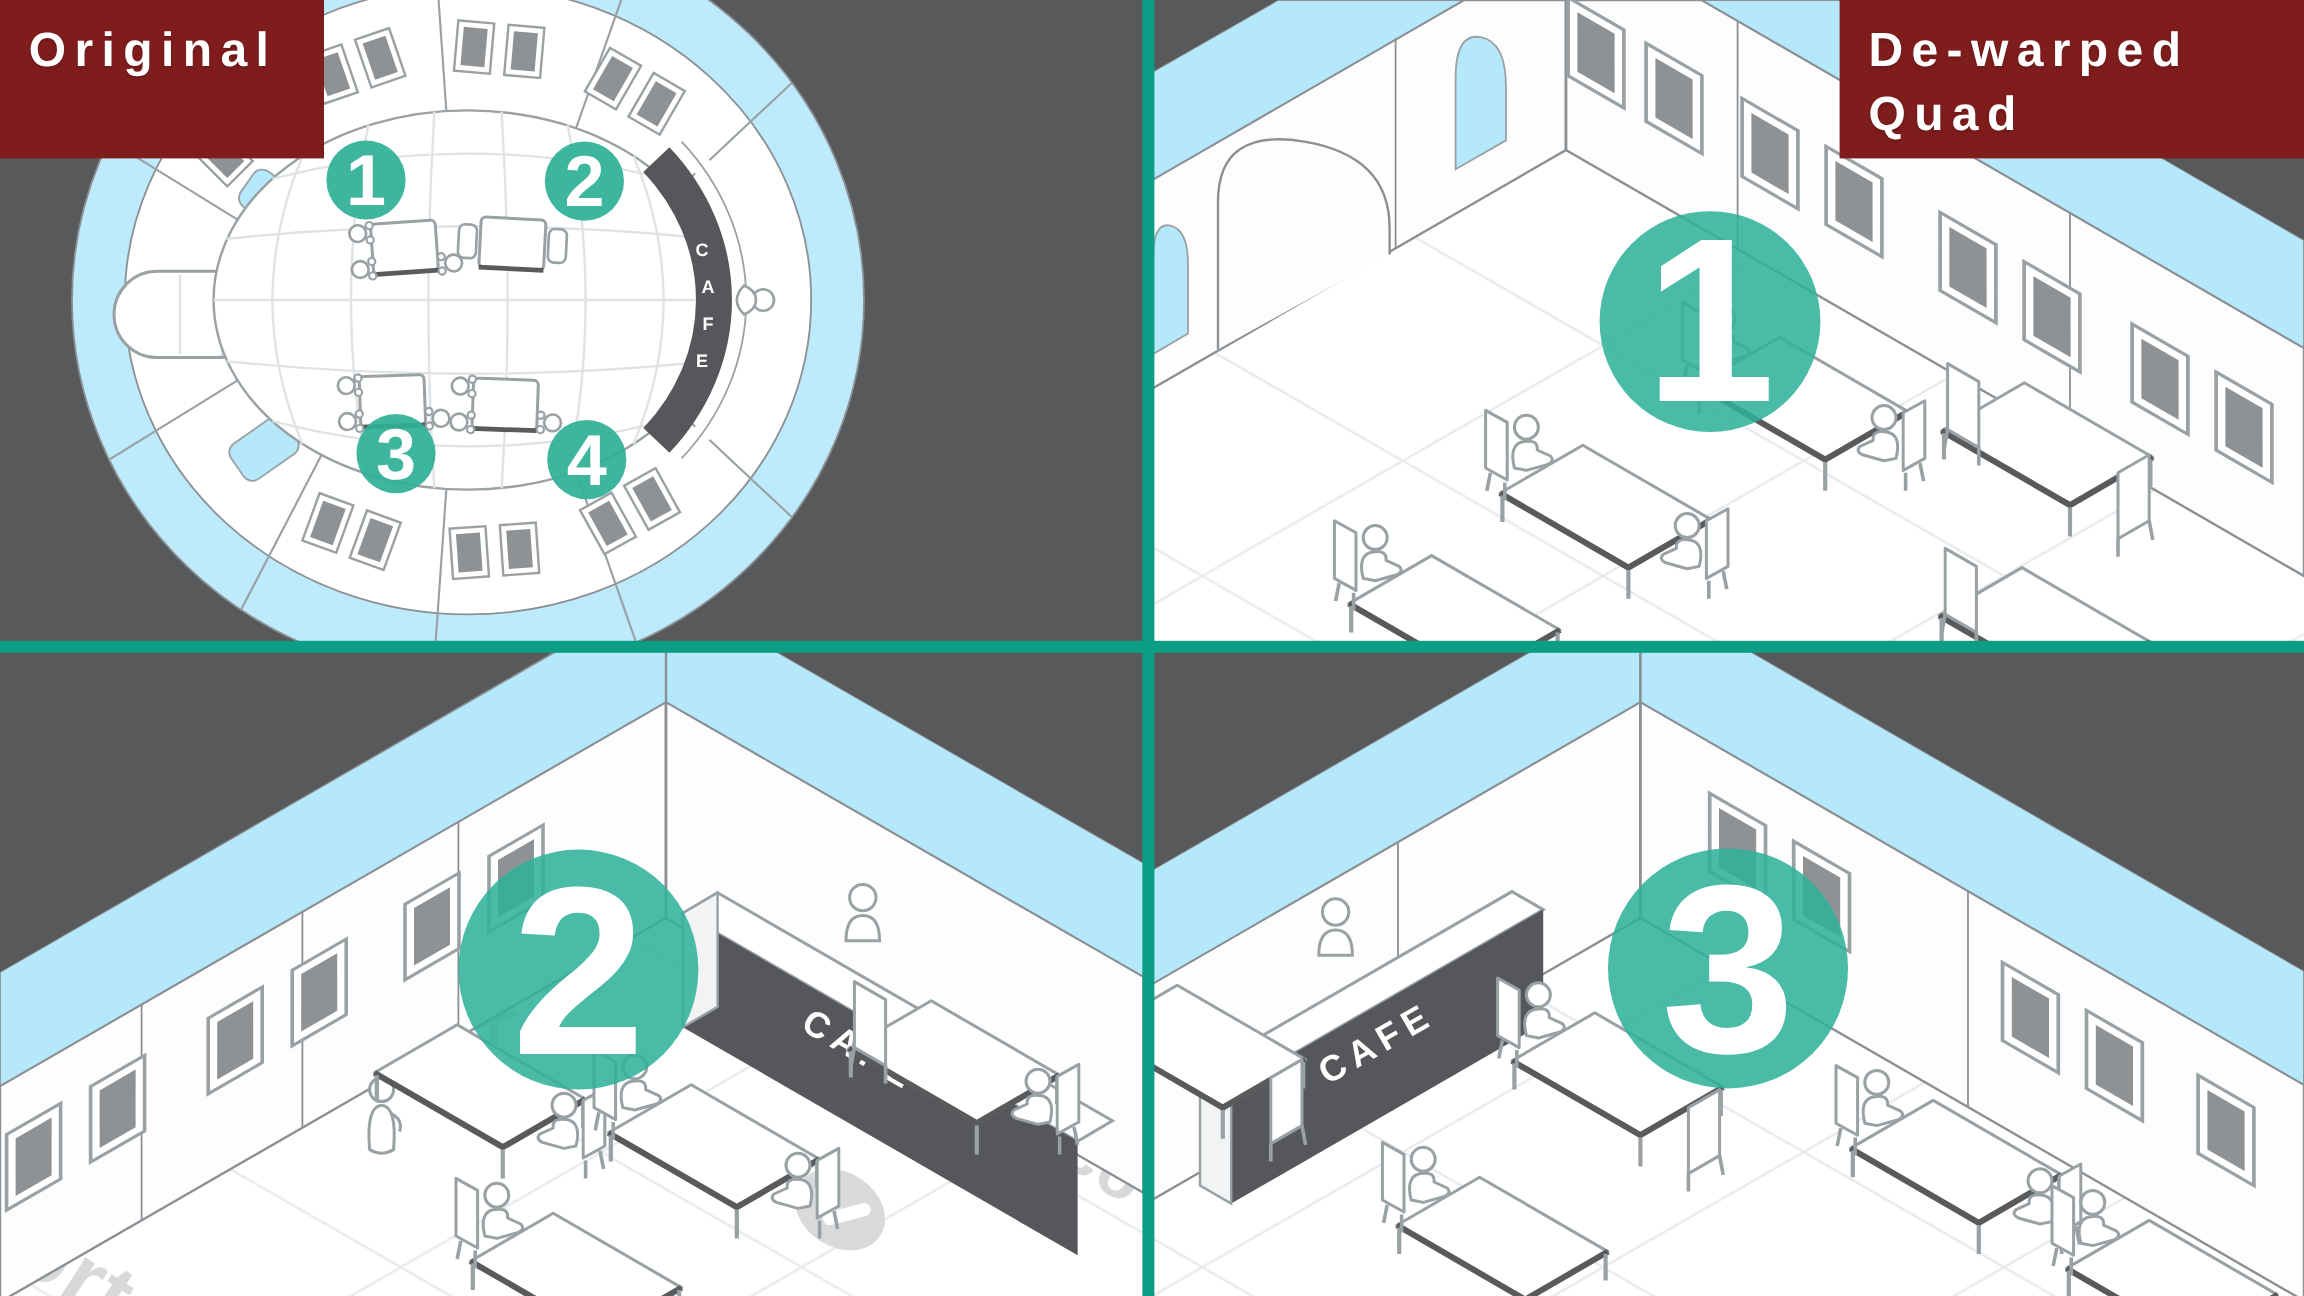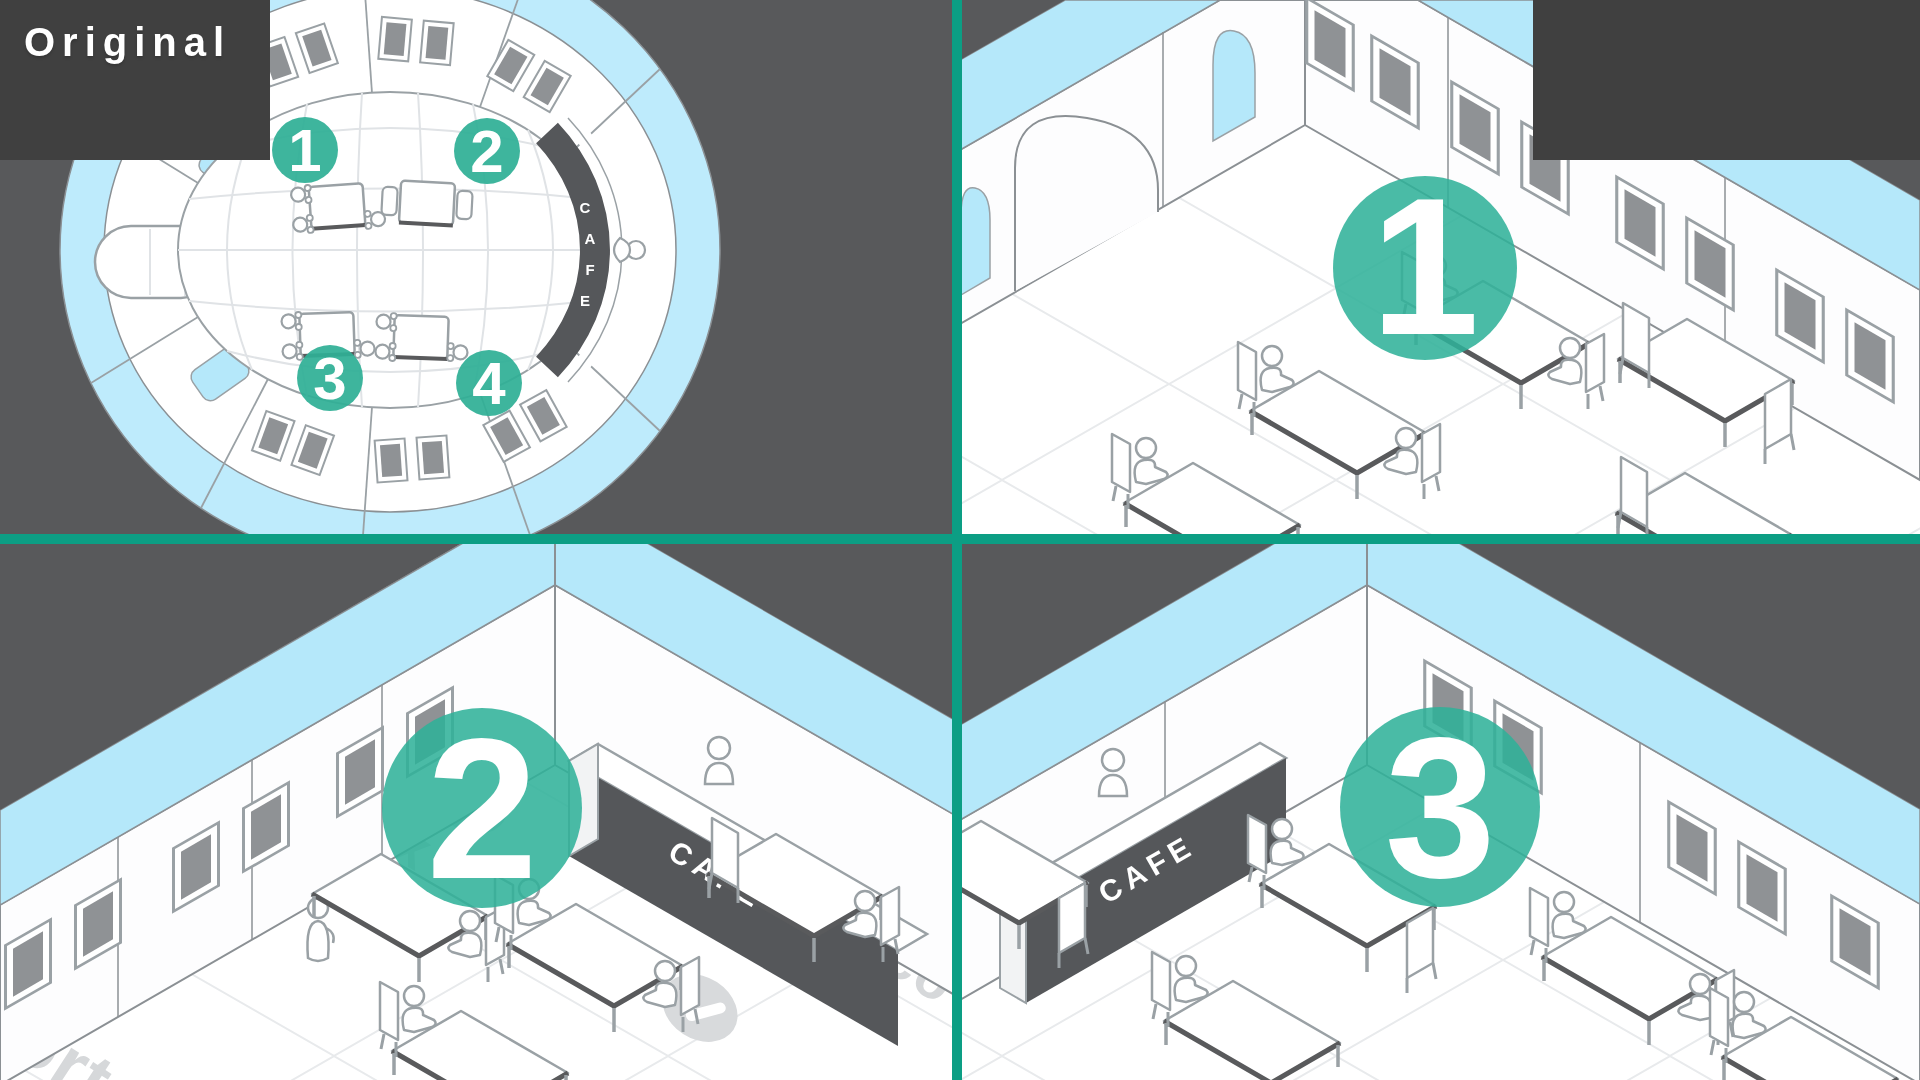--- a/index.html
+++ b/index.html
@@ -1,22 +1,22 @@
 <!DOCTYPE html>
 <html><head>
 <meta charset="utf-8">
 <style>
   html,body{margin:0;padding:0;background:#fff;}
   .stage{position:relative;width:1920px;height:1080px;overflow:hidden;
          font-family:"Liberation Sans",sans-serif;background:#fff;}
   .stage svg{position:absolute;left:0;top:0;}
   svg text{font-family:"Liberation Sans",sans-serif;}
-  .corner-label{position:absolute;top:0;background:#404040;color:#fff;
+  .corner-label{position:absolute;top:0;background:#7f1d1d;color:#fff;
     font-weight:700;font-size:40px;line-height:1.32;letter-spacing:7px;
-    padding:16px 24px 18px 24px;box-sizing:border-box;height:160px;
+    padding:16px 24px 18px 24px;box-sizing:border-box;height:132px;
     text-shadow:0 2px 3px rgba(0,0,0,0.18);}
   #label-fisheye{left:0;width:270px;}
   #label-quad{left:1533px;width:387px;}
   .lbl-line{white-space:nowrap;}
 </style>
 </head>
 <body>
 
 <div class="stage">
 <svg width="1920" height="1080" viewBox="0 0 1920 1080">
@@ -488,14 +488,16 @@
   </g>
 
   <rect x="0" y="534" width="1920" height="10" fill="#0C9E84"></rect>
   <rect x="952" y="0" width="10" height="1080" fill="#0C9E84"></rect>
 </svg>
 
 <div class="corner-label" id="label-fisheye">
   <div class="lbl-line">Original</div>
 </div>
 <div class="corner-label" id="label-quad">
+  <div class="lbl-line">De-warped</div>
+  <div class="lbl-line">Quad</div>
 </div>
 </div>
 
 </body></html>

